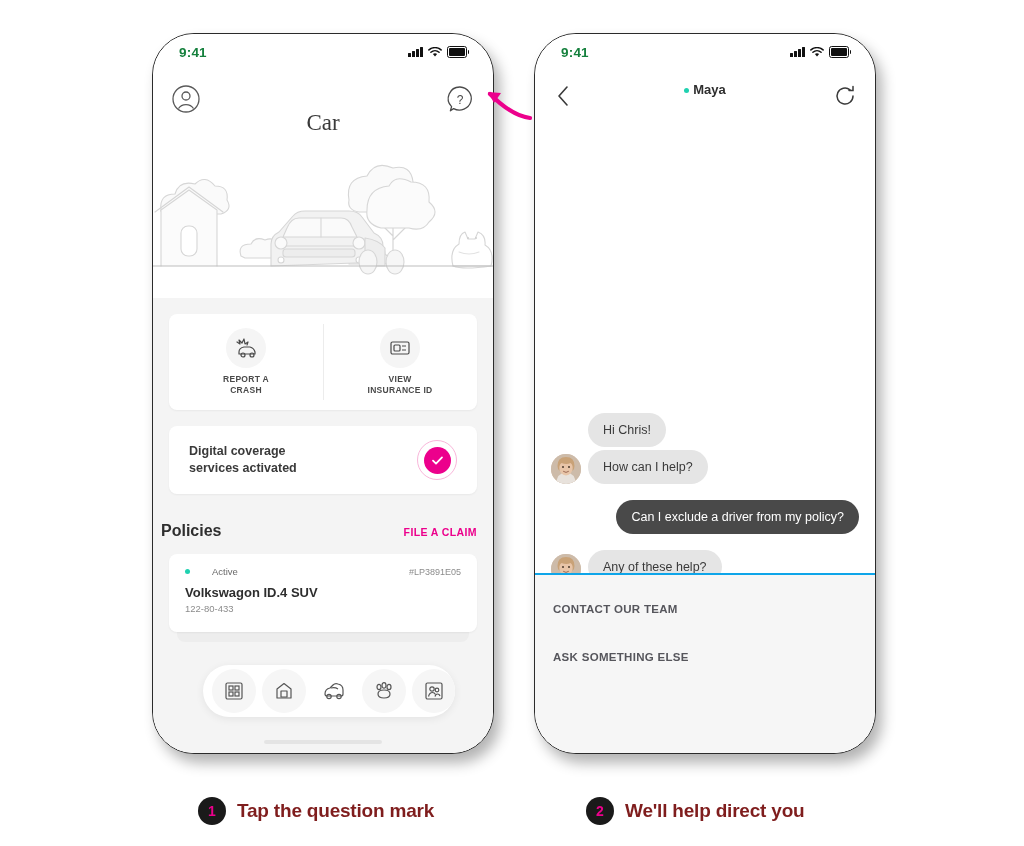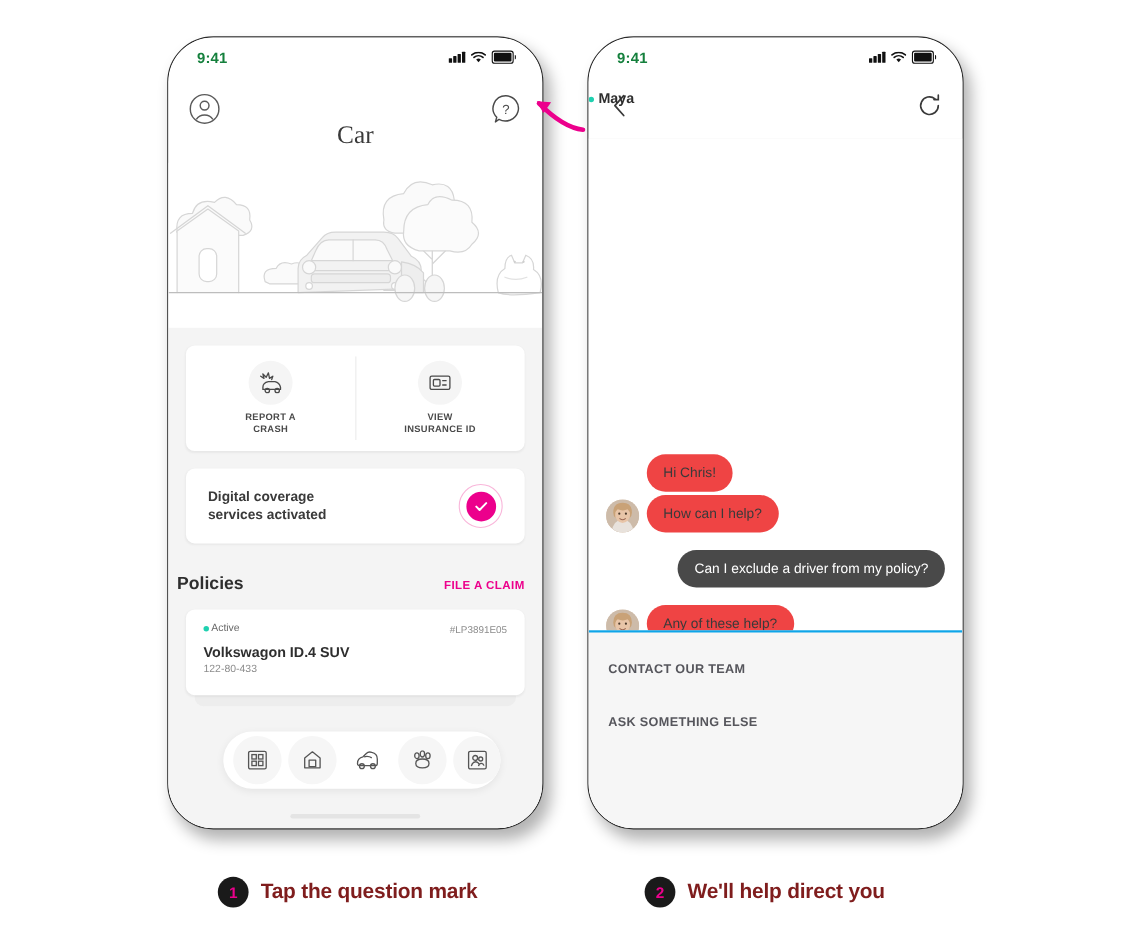--- a/index.html
+++ b/index.html
@@ -86,21 +86,21 @@
   .pol-card{
     position:absolute;left:16px;right:16px;top:256px;height:78px;
     background:#fff;border-radius:8px;padding:12px 16px;box-sizing:border-box;
     box-shadow:0 1px 2px rgba(0,0,0,.05);cursor:pointer;z-index:2;
   }
   .pol-card-behind{
     position:absolute;left:24px;right:24px;top:330px;height:14px;
     background:#ededed;border-radius:0 0 8px 8px;z-index:1;
   }
   .pol-row{display:flex;align-items:center;justify-content:space-between;}
-  .pol-status{display:flex;align-items:center;gap:2px;font-size:9.5px;color:#6a6a6a;}
+  .pol-status{display:flex;align-items:center;gap:22px;font-size:9.5px;color:#6a6a6a;}
   .dot-teal{width:5px;height:5px;border-radius:50%;background:#1fd1b0;}
   .pol-num{font-size:9px;color:#8c8c8c;}
   .pol-name{font-size:13px;font-weight:bold;color:#2e2e2e;margin-top:8px;}
   .pol-sub{font-size:9.5px;color:#8c8c8c;margin-top:3px;}
 
   
   .tabbar{
     position:absolute;left:50px;right:38px;bottom:36px;height:52px;
     background:#fff;border-radius:26px;display:flex;align-items:center;
     padding:0 6px;box-sizing:border-box;overflow:hidden;
@@ -108,33 +108,33 @@
   }
   .tab{width:44px;height:44px;flex:none;border-radius:50%;background:#f6f6f6;
     display:flex;align-items:center;justify-content:center;margin:0 3px;cursor:pointer;position:relative;}
   .tab.active{background:#fff;}
   .home-ind{position:absolute;left:50%;transform:translateX(-50%);bottom:9px;width:118px;height:4px;background:#e4e4e4;border-radius:2px;}
 
   
   .c-header{position:absolute;left:0;right:0;top:36px;height:56px;border-bottom:1px solid #ededed;}
   #back-icon{position:absolute;left:16px;top:13px;width:26px;height:26px;cursor:pointer;}
   #history-icon{position:absolute;right:16px;top:13px;width:26px;height:26px;cursor:pointer;}
-  .c-title{position:absolute;left:0;right:0;top:12px;text-align:left;font-size:13px;font-weight:bold;color:#2e2e2e;}
+  .c-title{position:absolute;left:0;right:0;top:12px;text-align:center;font-size:13px;font-weight:bold;color:#2e2e2e;}
   .c-title .dot-teal{display:inline-block;margin-right:4px;vertical-align:middle;}
   .c-sub{position:absolute;left:0;right:0;top:30px;text-align:center;font-size:10px;color:#9a9a9a;}
 
   .chat{position:absolute;left:0;right:0;top:92px;bottom:178px;background:#fff;}
   .msgrow{position:absolute;display:flex;align-items:flex-end;gap:7px;}
   .avatar{width:30px;height:30px;border-radius:50%;flex:none;overflow:hidden;background:#d8c5b4;}
   .avatar svg{display:block;}
   .av-spacer{width:30px;flex:none;}
   .bubble{
     border-radius:17px;padding:9px 15px;font-size:12.5px;line-height:16px;max-width:250px;
   }
-  .b-in{background:#ef4444;color:#3a3a3a;}
+  .b-in{background:#e5e5e5;color:#3a3a3a;}
   .b-out{background:#494949;color:#ffffff;}
 
   .options{position:absolute;left:0;right:0;bottom:0;height:178px;background:#f6f6f6;border-top:2px solid #0ea5e9;}
   .opt{position:absolute;left:18px;font-size:11.5px;font-weight:bold;color:#56565c;letter-spacing:.3px;cursor:pointer;}
   #opt-0{top:28px;}
   #opt-1{top:76px;}
 
   
   #arrow-annotation{position:absolute;left:468px;top:78px;width:66px;height:46px;pointer-events:none;}
 

